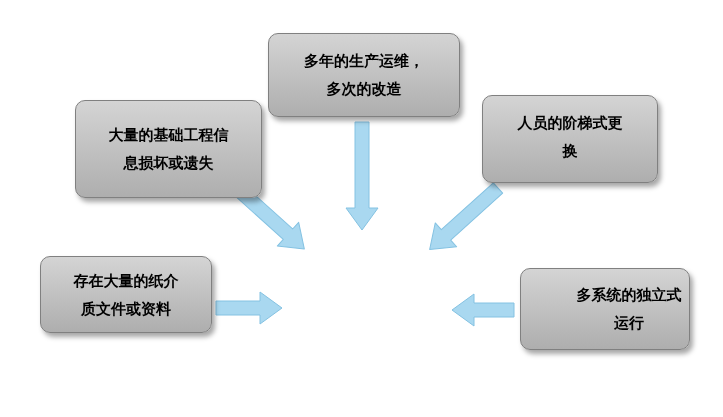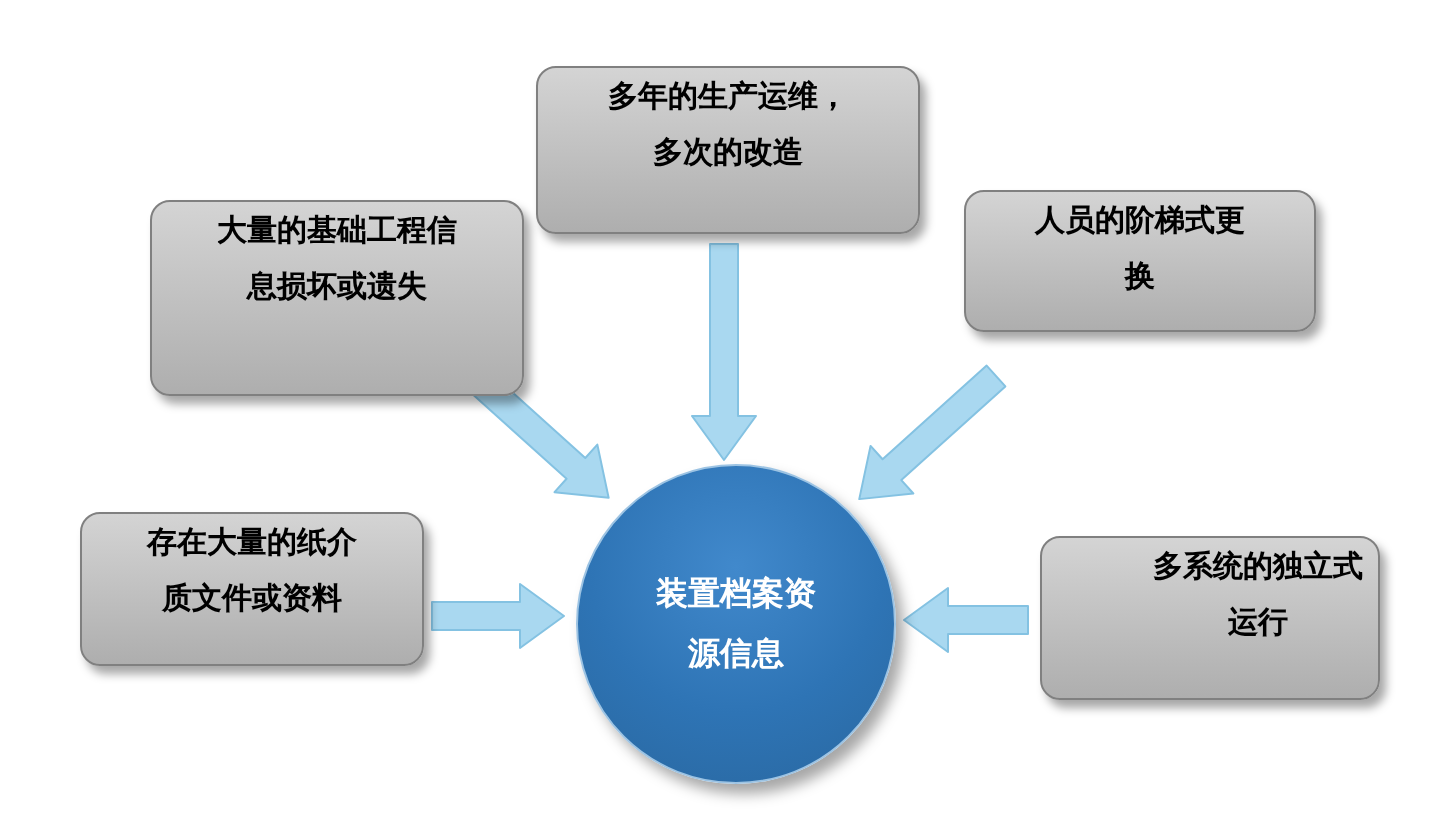--- a/index.html
+++ b/index.html
@@ -24,40 +24,40 @@
   }
   .arrow-shape {
     fill: var(--arrow_fill, #a9d8f0);
     stroke: var(--arrow_stroke, #84c2e2);
     stroke-width: 1;
     stroke-linejoin: round;
   }
   .factor-box {
     position: absolute;
     display: flex;
-    align-items: flex-start;
+    align-items: center;
     justify-content: center;
     border: 1px solid var(--box_border, #808080);
     border-radius: 10px;
     background: linear-gradient(180deg, var(--box_fill_top, #d4d4d4), var(--box_fill_bottom, #aeaeae));
     box-shadow: 3px 4px 5px rgba(0,0,0,0.35);
     box-sizing: border-box;
   }
   .factor-box .label {
     white-space: pre-line;
     text-align: center;
     font-weight: bold;
     font-size: 15px;
     line-height: 28px;
     color: var(--box_text, #000000);
     padding: 0 6px;
   }
   .box-top         { left: 268px; top: 33px;  width: 192px; height: 84px; }
   .box-upper-left  { left: 75px;  top: 100px; width: 187px; height: 98px; }
-  .box-upper-right { left: 482px; top: 95px;  width: 176px; height: 71px; }
+  .box-upper-right { left: 482px; top: 95px;  width: 176px; height: 88px; font-family: Liberation Mono, monospace; }
   .box-left        { left: 40px;  top: 256px; width: 172px; height: 77px; }
   .box-right       { left: 520px; top: 268px; width: 170px; height: 82px; padding-left: 48px; }
   .center-circle {
     position: absolute;
     left: 288px;
     top: 232px;
     width: 160px;
     height: 160px;
     border-radius: 50%;
     border: 1px solid #9cc3e3;
@@ -126,18 +126,14 @@
   <div class="factor-box box-left">
     <span class="label">存在大量的纸介
 质文件或资料</span>
   </div>
 
   <div class="factor-box box-right">
     <span class="label">多系统的独立式
 运行</span>
   </div>
 
-  <div class="center-circle">
-    <span class="label">装置档案资
-源信息</span>
-  </div>
 
 </div>
 
 </body></html>

